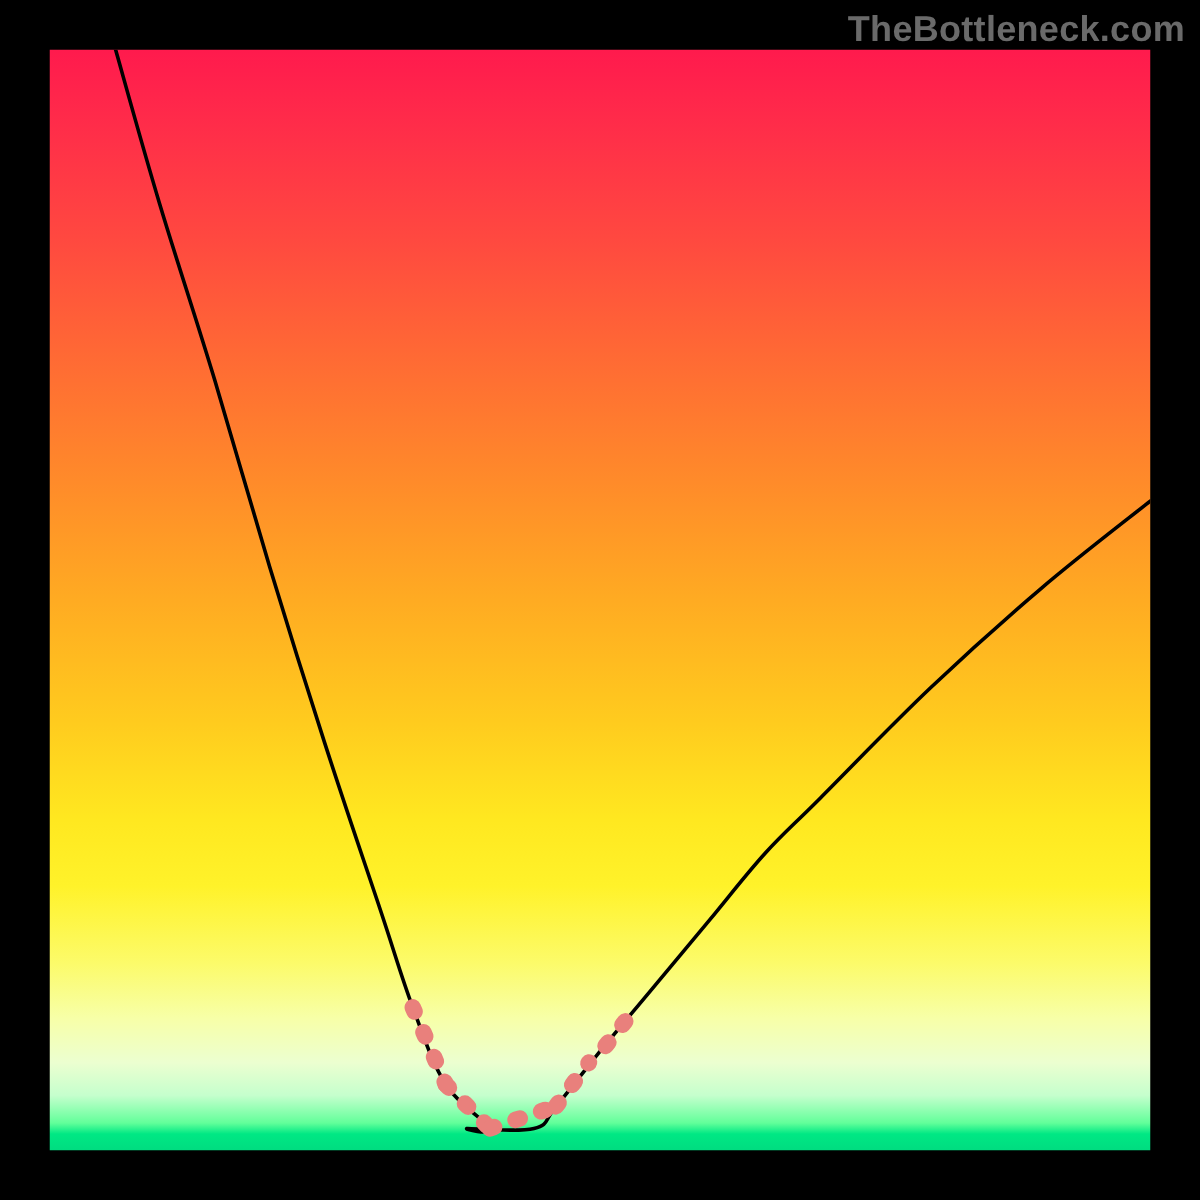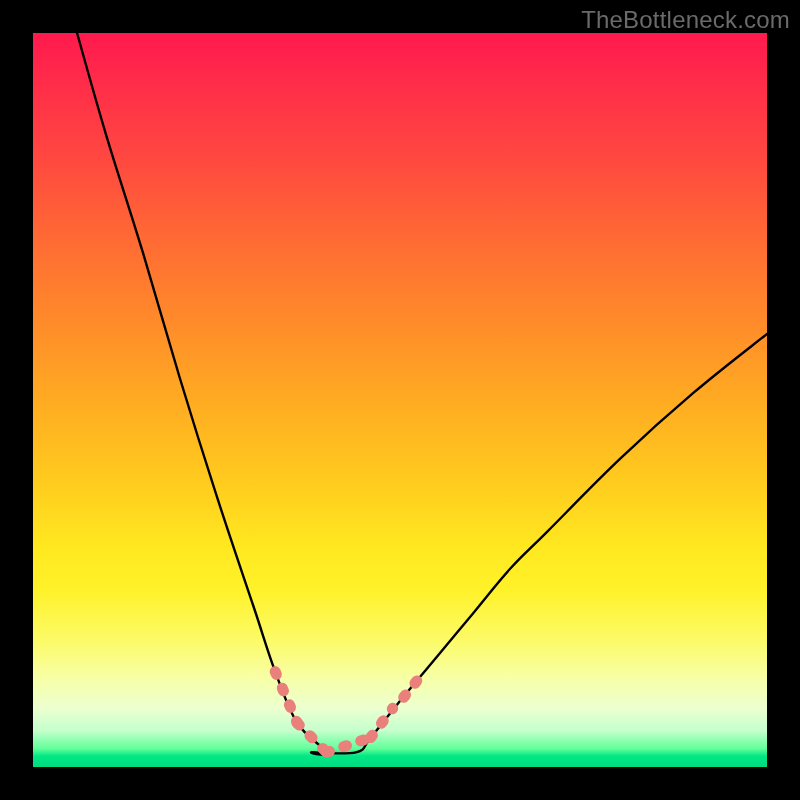--- a/index.html
+++ b/index.html
@@ -59,21 +59,21 @@
     top: 0;
     width: 734px;
     height: 734px;
   }
   .watermark {
     position: absolute;
     top: 6px;
     right: 10px;
     font-size: 24px;
     color: #6a6a6a;
-    font-weight: 400;
+    font-weight: 700;
     letter-spacing: 0.2px;
     user-select: none;
   }
 </style>
 </head>
 <body>
 
 <div class="frame">
   <div class="plot">
     <div class="gradient"></div>

